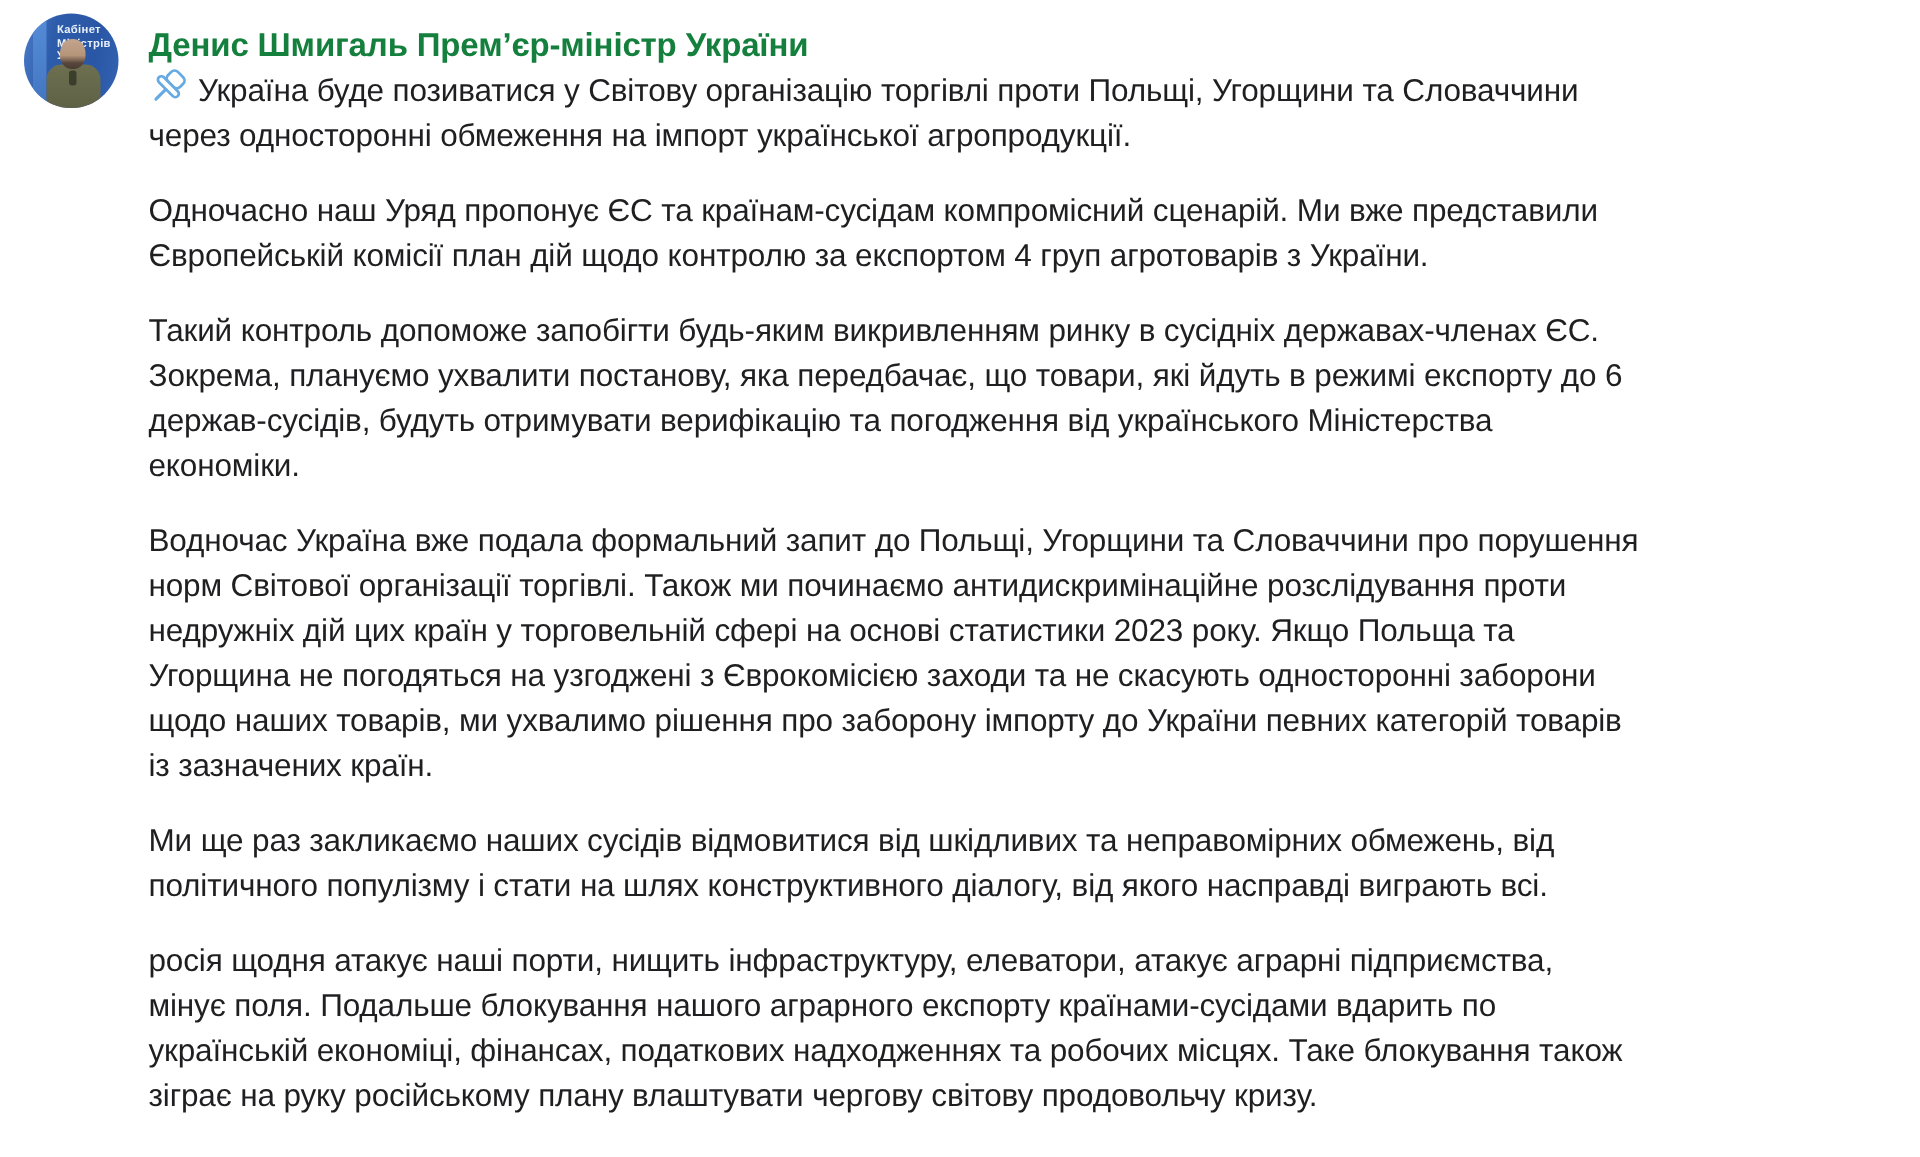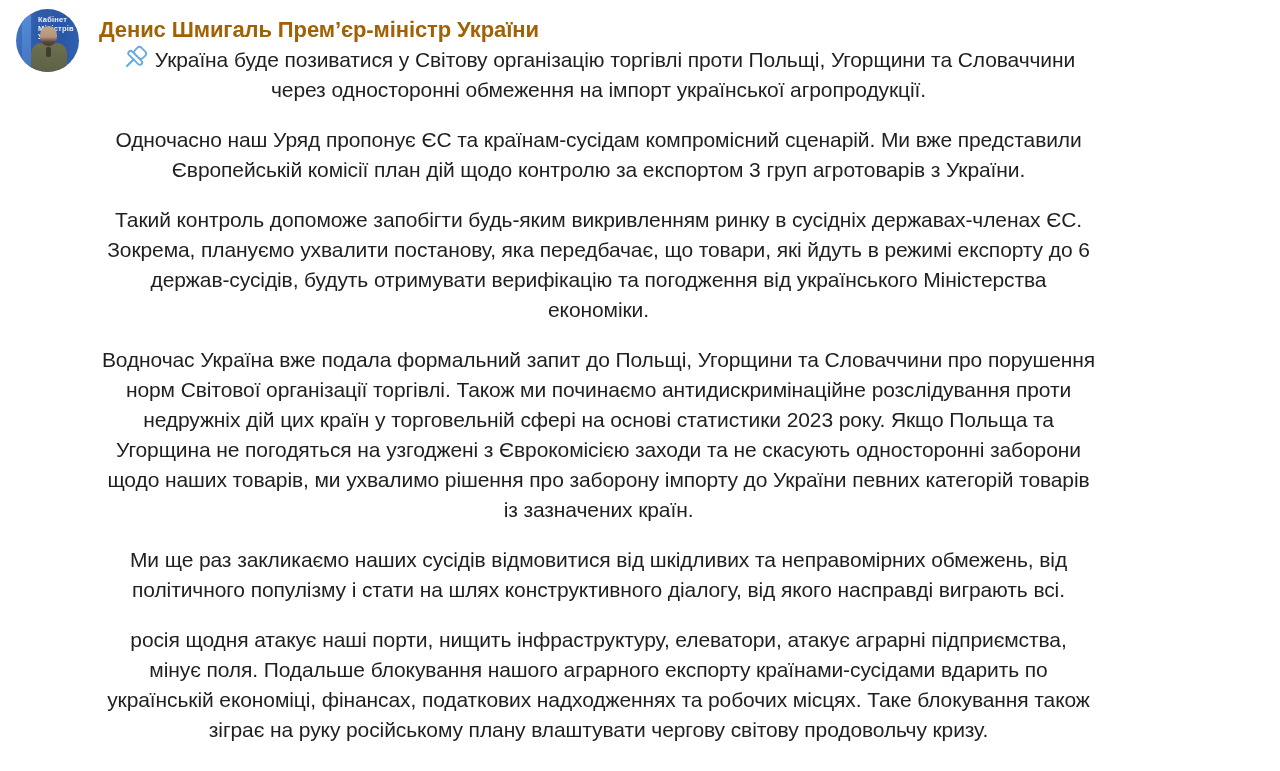--- a/index.html
+++ b/index.html
@@ -83,39 +83,38 @@
     border-radius: 2px;
   }
   
   .content {
     margin-left: 20px;
     flex: 1 1 auto;
     min-width: 0;
     padding-right: 4px;
   }
   .author {
-    color: #a16207;
+    color: #15803d;
     font-size: 22px;
     line-height: 28px;
     font-weight: bold;
     margin: 8px 0 0 0;
     letter-spacing: -0.1px;
     cursor: pointer;
     display: inline-block;
   }
   .body-text {
     color: #1f1f21;
     font-size: 21px;
     line-height: 30px;
     letter-spacing: -0.1px;
   }
   .para {
     margin: 0 0 20px 0;
     white-space: pre-line;
-    text-align: center;
   }
   .para.first {
     margin-top: 1px;
   }
   .pin-icon {
     display: inline-block;
     width: 27px;
     height: 27px;
     vertical-align: -5px;
     margin-right: 6px;
@@ -142,21 +141,21 @@
         <p class="para first"><span class="pin-icon"><svg width="27" height="27" viewBox="0 0 28 28">
               <g transform="rotate(45 14 13)" fill="#ffffff" stroke="#66aae3" stroke-width="1.9" stroke-linejoin="round" stroke-linecap="round">
                 <rect x="8.2" y="1.5" width="11.6" height="9.5" rx="3.2"></rect>
                 <path d="M7.2 11 L20.8 11 A2.4 2.4 0 0 1 20.8 15.8 L7.2 15.8 A2.4 2.4 0 0 1 7.2 11 Z"></path>
                 <path d="M14 16.2 L14 25.5" stroke-width="2.2"></path>
               </g>
             </svg></span><span>Україна буде позиватися у Світову організацію торгівлі проти Польщі, Угорщини та Словаччини
 через односторонні обмеження на імпорт української агропродукції.</span></p>
 
         <p class="para">Одночасно наш Уряд пропонує ЄС та країнам-сусідам компромісний сценарій. Ми вже представили
-Європейській комісії план дій щодо контролю за експортом 3 груп агротоварів з України.</p>
+Європейській комісії план дій щодо контролю за експортом 4 груп агротоварів з України.</p>
         <p class="para">Такий контроль допоможе запобігти будь-яким викривленням ринку в сусідніх державах-членах ЄС.
 Зокрема, плануємо ухвалити постанову, яка передбачає, що товари, які йдуть в режимі експорту до 6
 держав-сусідів, будуть отримувати верифікацію та погодження від українського Міністерства
 економіки.</p>
         <p class="para">Водночас Україна вже подала формальний запит до Польщі, Угорщини та Словаччини про порушення
 норм Світової організації торгівлі. Також ми починаємо антидискримінаційне розслідування проти
 недружніх дій цих країн у торговельній сфері на основі статистики 2023 року. Якщо Польща та
 Угорщина не погодяться на узгоджені з Єврокомісією заходи та не скасують односторонні заборони
 щодо наших товарів, ми ухвалимо рішення про заборону імпорту до України певних категорій товарів
 із зазначених країн.</p>

